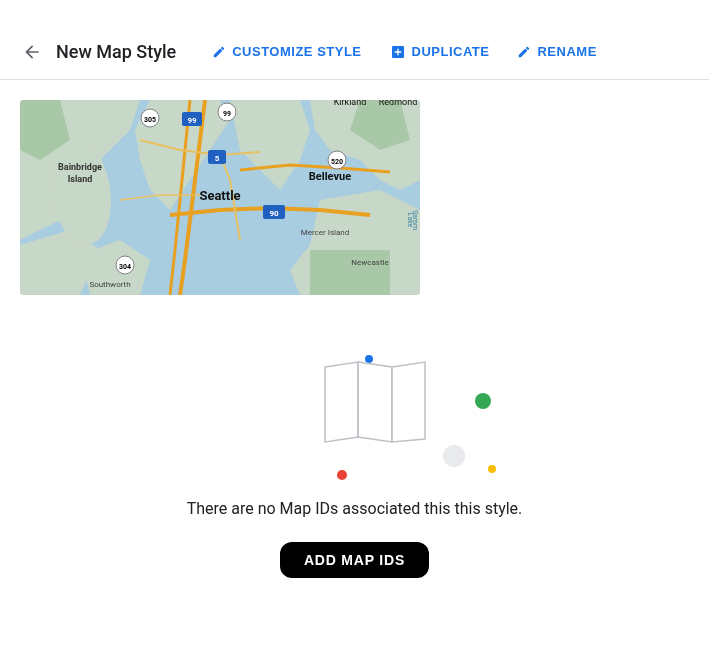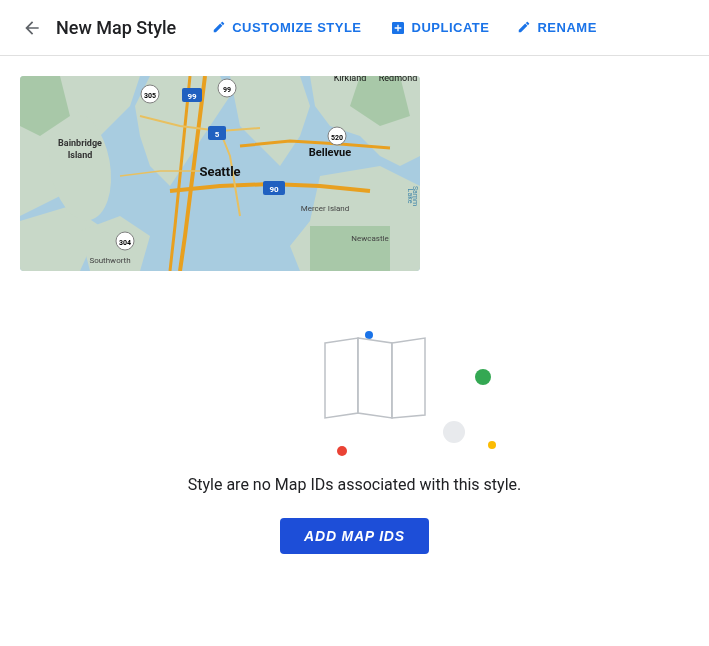--- a/index.html
+++ b/index.html
@@ -13,20 +13,21 @@
     }
 
     
     .header {
       display: flex;
       align-items: center;
       padding: 0 16px;
       height: 56px;
       border-bottom: 1px solid #e0e0e0;
       gap: 8px;
+      margin-top: 24px;
     }
     .back-btn {
       cursor: pointer;
       color: #5f6368;
       display: flex;
       align-items: center;
       justify-content: center;
       width: 32px;
       height: 32px;
       border-radius: 50%;
@@ -34,21 +35,21 @@
       background: transparent;
     }
     .page-title {
       font-size: 18px;
       font-weight: 500;
       color: #202124;
       margin-right: 12px;
     }
     .header-actions {
       display: flex;
-      align-items: flex-start;
+      align-items: center;
       gap: 4px;
       margin-left: 4px;
     }
     .header-btn {
       display: flex;
       align-items: center;
       gap: 6px;
       padding: 6px 12px;
       border: none;
       background: transparent;
@@ -105,31 +106,30 @@
     }
 
     .empty-text {
       font-size: 16px;
       color: #202124;
       margin-bottom: 24px;
       text-align: center;
     }
 
     .add-map-ids-btn {
-      background: #1d4ed8;
+      background: #000000;
       color: #fff;
       border: none;
-      border-radius: 4px;
+      border-radius: 12px;
       padding: 10px 24px;
       font-size: 14px;
       font-weight: 600;
       letter-spacing: 0.8px;
       text-transform: uppercase;
       cursor: pointer;
-      font-style: italic;
     }
   </style>
 </head>
 <body>
 
 <div class="header">
   <button class="back-btn">
     <svg width="20" height="20" viewBox="0 0 24 24" fill="#5f6368">
       <path d="M20 11H7.83l5.59-5.59L12 4l-8 8 8 8 1.41-1.41L7.83 13H20v-2z"></path>
     </svg>
@@ -246,16 +246,16 @@
 
         <polygon points="38,5 72,10 72,85 38,80" fill="white" stroke="#bdc1c6" stroke-width="1.5"></polygon>
 
         <polygon points="72,10 105,5 105,82 72,85" fill="white" stroke="#bdc1c6" stroke-width="1.5"></polygon>
 
         <line x1="38" y1="5" x2="38" y2="80" stroke="#bdc1c6" stroke-width="1"></line>
         <line x1="72" y1="10" x2="72" y2="85" stroke="#bdc1c6" stroke-width="1"></line>
       </svg>
     </div>
 
-    <p class="empty-text">Style are no Map IDs associated with this style.</p>
+    <p class="empty-text">There are no Map IDs associated this this style.</p>
     <button class="add-map-ids-btn">ADD MAP IDS</button>
   </div>
 </div>
 
 </body></html>

